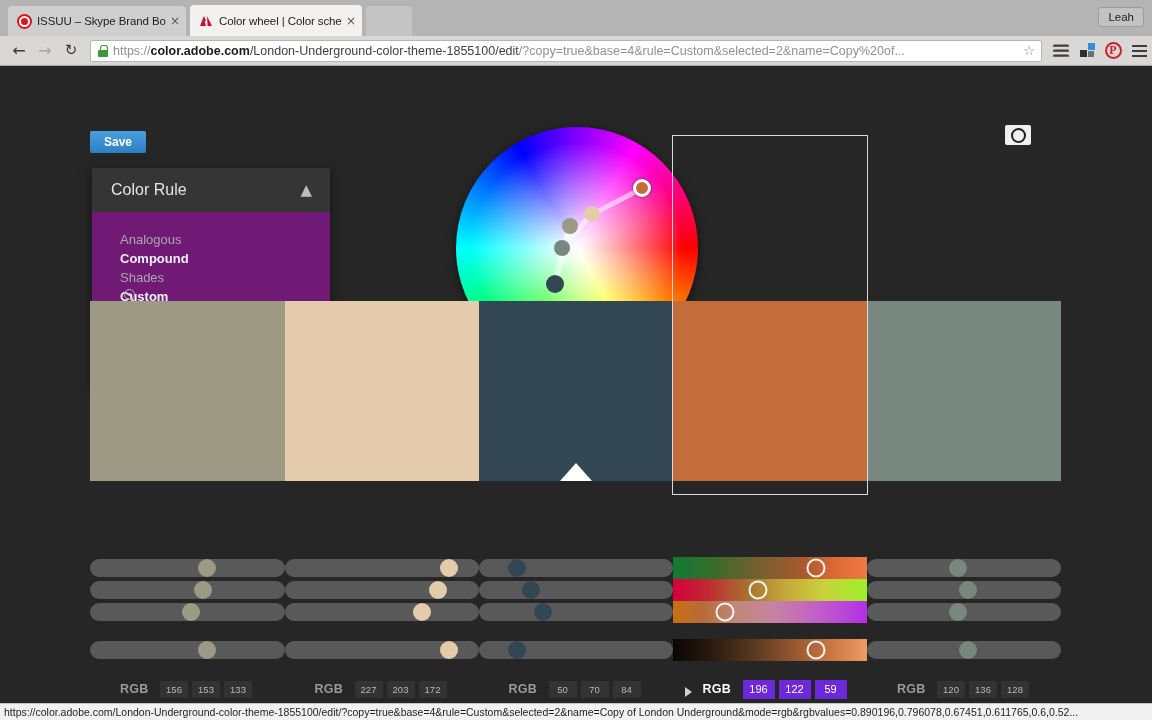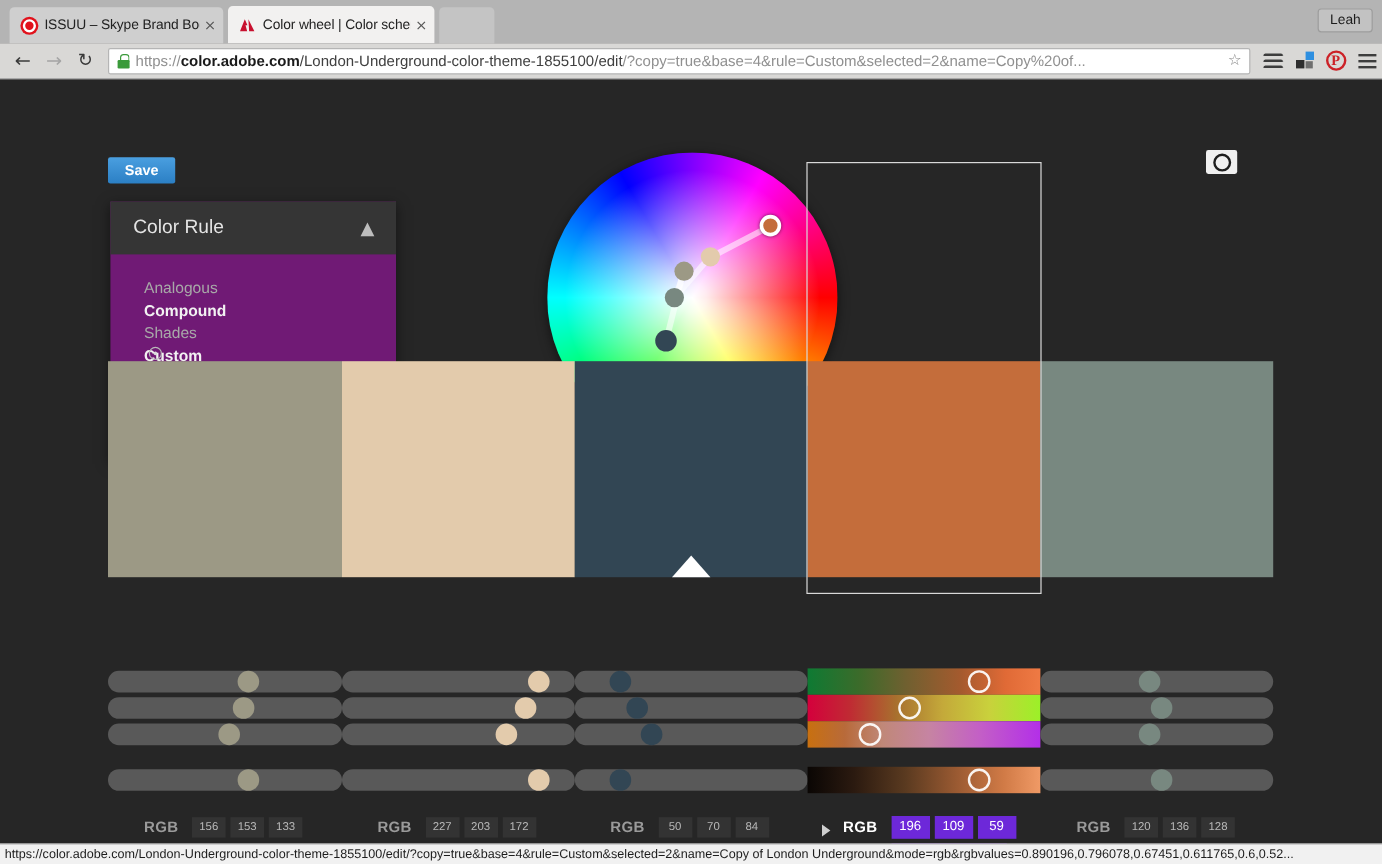--- a/index.html
+++ b/index.html
@@ -514,21 +514,21 @@
         <div class="vrow">
           <span class="vlabel">HEX</span>
           <span class="vbox hex">324654</span>
         </div>
       </div>
       <div class="vpanel selected" style="left: 672.5px; width: 194.5px;">
         <div class="vtri"></div>
         <div class="vrow">
           <span class="vlabel">RGB</span>
           <span class="vbox">196</span>
-          <span class="vbox">109</span>
+          <span class="vbox">122</span>
           <span class="vbox">59</span>
         </div>
         <div class="vrow">
           <span class="vlabel">HEX</span>
           <span class="vbox hex">C46D3B</span>
         </div>
       </div>
       <div class="vpanel" style="left: 867px; width: 194px;">
         <div class="vrow">
           <span class="vlabel">RGB</span>

